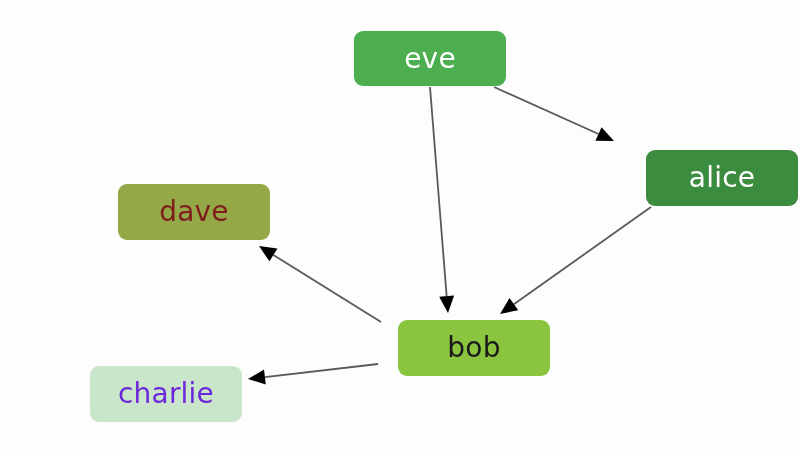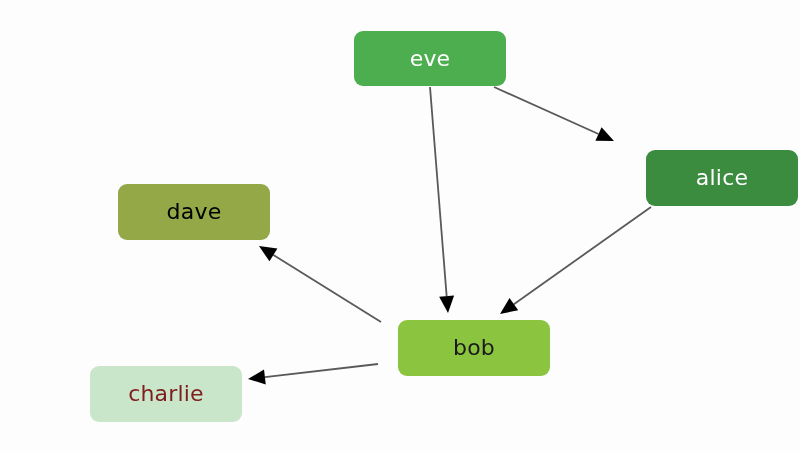--- a/index.html
+++ b/index.html
@@ -22,21 +22,21 @@
     width: 800px;
     height: 453px;
   }
   .graph-node {
     position: absolute;
     box-sizing: border-box;
     display: flex;
     align-items: center;
     justify-content: center;
     border-radius: 9px;
-    font-size: 22px;
+    font-size: 28px;
     font-weight: 400;
     letter-spacing: 0.2px;
     line-height: 1;
     white-space: nowrap;
     user-select: none;
   }
   .node-label {
     pointer-events: none;
   }
 </style>
@@ -68,24 +68,24 @@
       </g>
     </svg>
 
   <div id="node-layer">
       <div class="graph-node" style="left: 354px; top: 31px; width: 152px; height: 55px; background: rgb(76, 174, 79); color: rgb(255, 255, 255);">
         <span class="node-label">eve</span>
       </div>
       <div class="graph-node" style="left: 608px; top: 150px; width: 152px; height: 56px; background: rgb(60, 140, 64); color: rgb(255, 255, 255); margin-left: 38px;">
         <span class="node-label">alice</span>
       </div>
-      <div class="graph-node" style="left: 118px; top: 184px; width: 152px; height: 56px; background: rgb(148, 168, 72); color: #000000;">
+      <div class="graph-node" style="left: 118px; top: 184px; width: 152px; height: 56px; background: rgb(148, 168, 72); color: #7f1d1d;">
         <span class="node-label">dave</span>
       </div>
       <div class="graph-node" style="left: 378px; top: 320px; width: 152px; height: 56px; background: rgb(139, 197, 64); color: rgb(26, 26, 26); margin-left: 20px;">
         <span class="node-label">bob</span>
       </div>
-      <div class="graph-node" style="left: 90px; top: 366px; width: 152px; height: 56px; background: rgb(201, 230, 202); color: #7f1d1d;">
+      <div class="graph-node" style="left: 90px; top: 366px; width: 152px; height: 56px; background: rgb(201, 230, 202); color: #6d28d9;">
         <span class="node-label">charlie</span>
       </div>
     </div>
 
 </div>
 
 </body></html>

